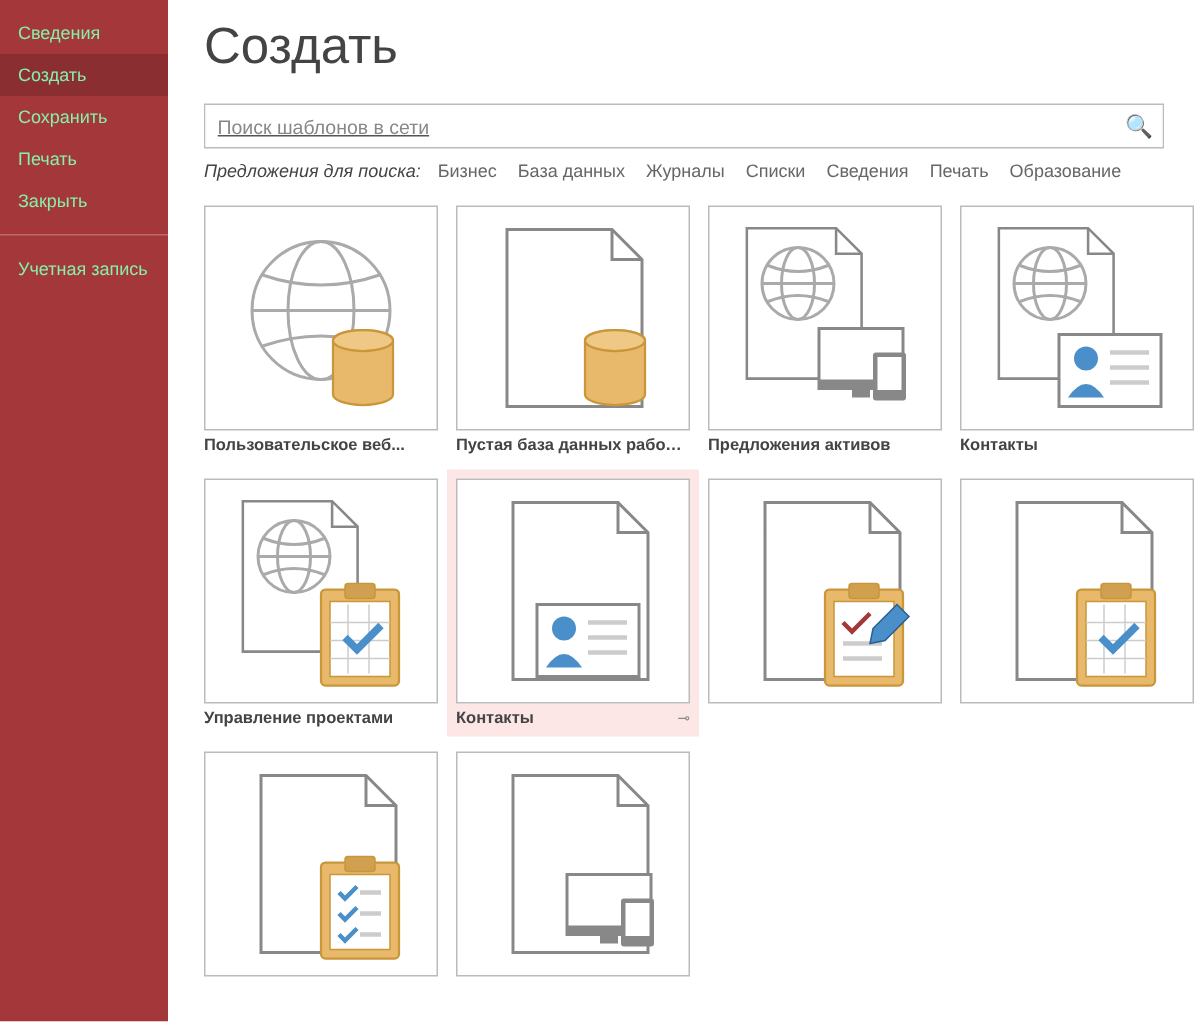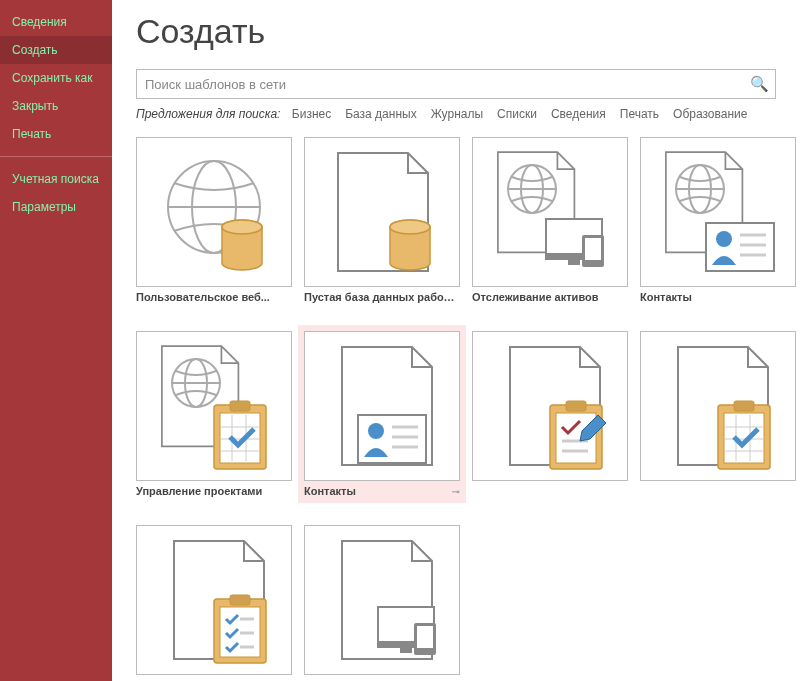--- a/index.html
+++ b/index.html
@@ -4,27 +4,27 @@
 <style>
   * { box-sizing: border-box; margin: 0; padding: 0; }
   body { font-family: "Segoe UI", Arial, sans-serif; background: #fff; width: 800px; height: 681px; overflow: hidden; display: flex; }
   .sidebar { width: 112px; background: #a4373a; color: #86efac; font-size: 12px; padding-top: 8px; }
   .sidebar-item { padding: 7px 12px; cursor: pointer; }
   .sidebar-item.active { background: #8a2e31; }
   .sidebar-sep { height: 1px; background: rgba(255,255,255,0.25); margin: 8px 0; }
   .main { flex: 1; padding: 12px 24px 0 24px; overflow: hidden; }
   .page-title { font-size: 34px; font-weight: 300; color: #444; margin-bottom: 18px; }
   .search-row { position: relative; border: 1px solid #bbb; height: 30px; margin-bottom: 8px; }
-  .search-input { width: 100%; height: 100%; border: none; outline: none; padding: 0 30px 0 8px; font-size: 13px; color: #555; }
+  .search-input { width: 100%; height: 100%; border: none; outline: none; padding: 0 30px 0 8px; font-size: 13px; color: #555; text-decoration: underline; }
   .search-input::placeholder { color: #888; }
   .search-icon { position: absolute; right: 6px; top: 5px; color: #a4373a; font-size: 15px; font-weight: bold; }
   .suggest-row { font-size: 12px; color: #666; margin-bottom: 16px; }
   .suggest-label { color: #444; margin-right: 8px; font-style: italic; }
   .suggest-link { color: #666; margin-right: 14px; cursor: pointer; }
-  .grid { display: grid; grid-template-columns: repeat(4, 156px); gap: 28px 12px; }
+  .grid { display: grid; grid-template-columns: repeat(4, 156px); gap: 16px 12px; }
   .tile { cursor: pointer; position: relative; }
   .tile.highlight { background: #fce6e6; padding: 6px; margin: -6px; }
   .tile.highlight .pin { position: absolute; right: 6px; bottom: 6px; color: #888; font-size: 10px; }
   .thumb { width: 156px; height: 150px; border: 1px solid #bbb; background: #fff; display: flex; align-items: center; justify-content: center; }
   .tile.highlight .thumb { width: 156px; height: 150px; }
   .caption { font-size: 11px; color: #444; margin-top: 4px; font-weight: 600; white-space: nowrap; overflow: hidden; text-overflow: ellipsis; }
   svg { display: block; }
 </style>
 </head>
 <body>
@@ -100,28 +100,27 @@
       <rect x="6" y="-8" width="22" height="32" rx="2" fill="#888"></rect>
       <rect x="9" y="-5" width="16" height="22" fill="#fff"></rect>
     </g>
   </defs>
 </svg>
 
 <div class="sidebar">
   <div id="sb-items">
       <div class="sidebar-item">Сведения</div>
       <div class="sidebar-item active">Создать</div>
-      <div class="sidebar-item">Сохранить как</div>
+      <div class="sidebar-item">Сохранить</div>
+      <div class="sidebar-item">Печать</div>
       <div class="sidebar-item">Закрыть</div>
-      <div class="sidebar-item">Печать</div>
     </div>
   <div class="sidebar-sep"></div>
   <div id="sb-footer">
-      <div class="sidebar-item">Учетная поиска</div>
-      <div class="sidebar-item">Параметры</div>
+      <div class="sidebar-item">Учетная запись</div>
     </div>
 </div>
 
 <div class="main">
   <div class="page-title">Создать</div>
   <div class="search-row">
     <input class="search-input" placeholder="Поиск шаблонов в сети" style="">
     <span class="search-icon">🔍</span>
   </div>
   <div class="suggest-row">
@@ -148,21 +147,21 @@
         <div class="caption">Пустая база данных рабочего...</div>
       </div>
       <div class="tile">
         <div class="thumb">
           <svg width="140" height="134" viewBox="0 0 140 134">
             <use href="#doc-page" transform="translate(6,2) scale(0.85)"></use>
             <use href="#globe-sm" transform="translate(52,44)"></use>
             <use href="#devices" transform="translate(96,98)"></use>
           </svg>
         </div>
-        <div class="caption">Отслеживание активов</div>
+        <div class="caption">Предложения активов</div>
       </div>
       <div class="tile">
         <div class="thumb">
           <svg width="140" height="134" viewBox="0 0 140 134">
             <use href="#doc-page" transform="translate(6,2) scale(0.85)"></use>
             <use href="#globe-sm" transform="translate(52,44)"></use>
             <use href="#contact-card" transform="translate(92,100)"></use>
           </svg>
         </div>
         <div class="caption">Контакты</div>

